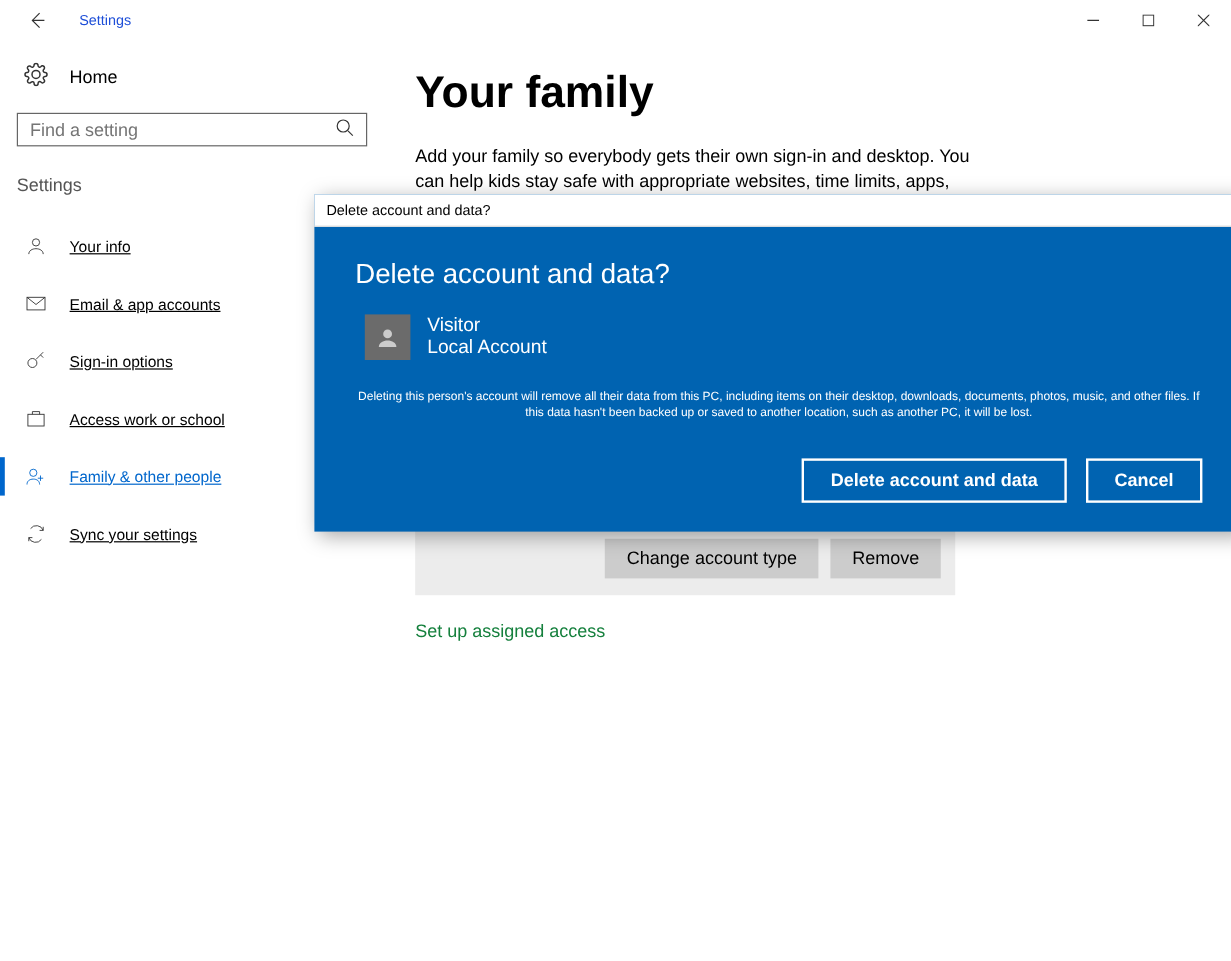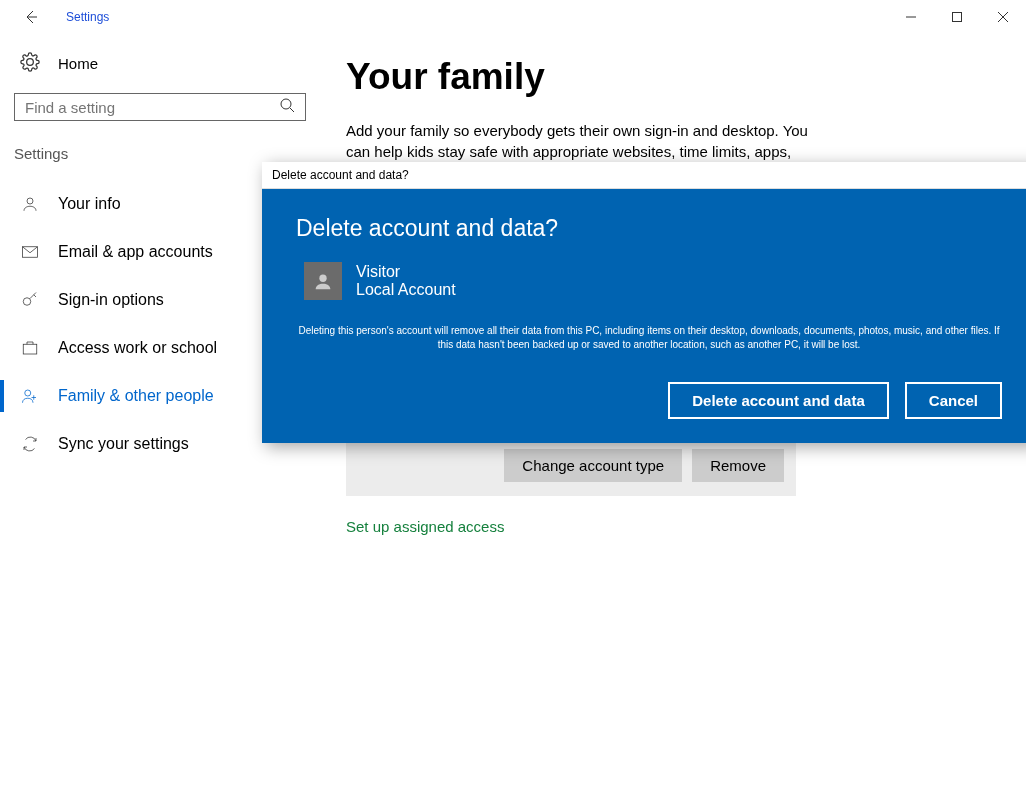--- a/index.html
+++ b/index.html
@@ -13,21 +13,21 @@
 
   .content { display:flex; }
 
   .sidebar { width: 320px; padding: 18px 14px 0 14px; }
   .home { display:flex; align-items:center; gap: 18px; font-size: 15px; margin-bottom: 18px; padding-left:6px;}
   .search { border: 1px solid #666; height: 28px; display:flex; align-items:center; padding: 0 10px; margin-bottom: 24px; }
   .search input { border:none; outline:none; flex:1; font-size:15px; background:transparent; }
   .search .sicon { color:#333; }
   .section-label { font-size:15px; color:#555; margin-bottom: 18px; }
 
-  .navitem { display:flex; align-items:center; gap: 18px; height:48px; font-size:16px; padding-left:6px; position:relative;}
+  .navitem { display:flex; align-items:center; gap: 18px; height:48px; font-size:13px; padding-left:6px; position:relative;text-decoration:underline;}
   .navitem.active { color:#0066cc; }
   .navitem.active::before { content:""; position:absolute; left:-14px; top:8px; bottom:8px; width:4px; background:#0066cc; }
   .navitem .nicon { width:20px; display:flex; align-items:center; justify-content:center; }
 
   .main { flex:1; padding: 22px 40px 0 26px; }
   .main h1 { font-size: 37px; font-weight: 700; margin-bottom: 22px; }
   .main p.desc { font-size: 15px; line-height: 1.4; max-width: 470px; margin-bottom: 8px; }
 
   .othersection { margin-top: 186px; }
   .usercard { background:#ececec; width:450px; padding: 12px 12px 14px 16px; }

